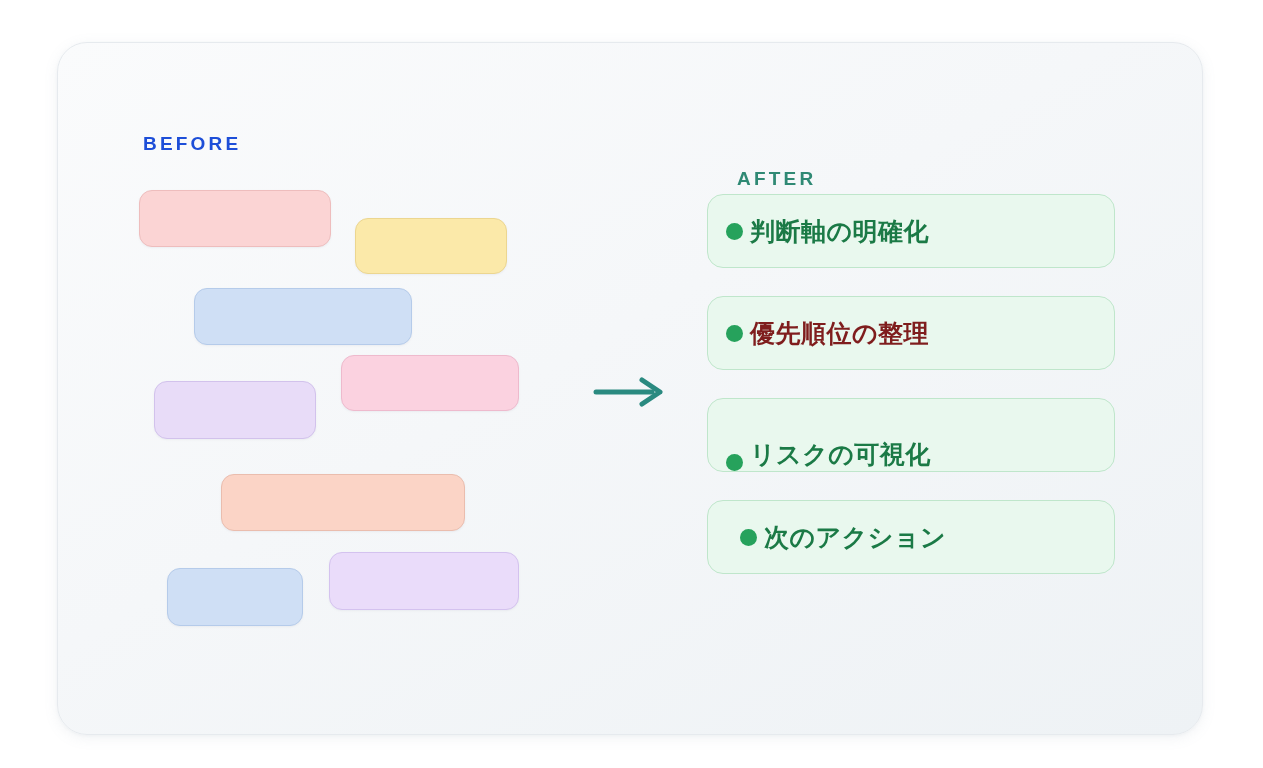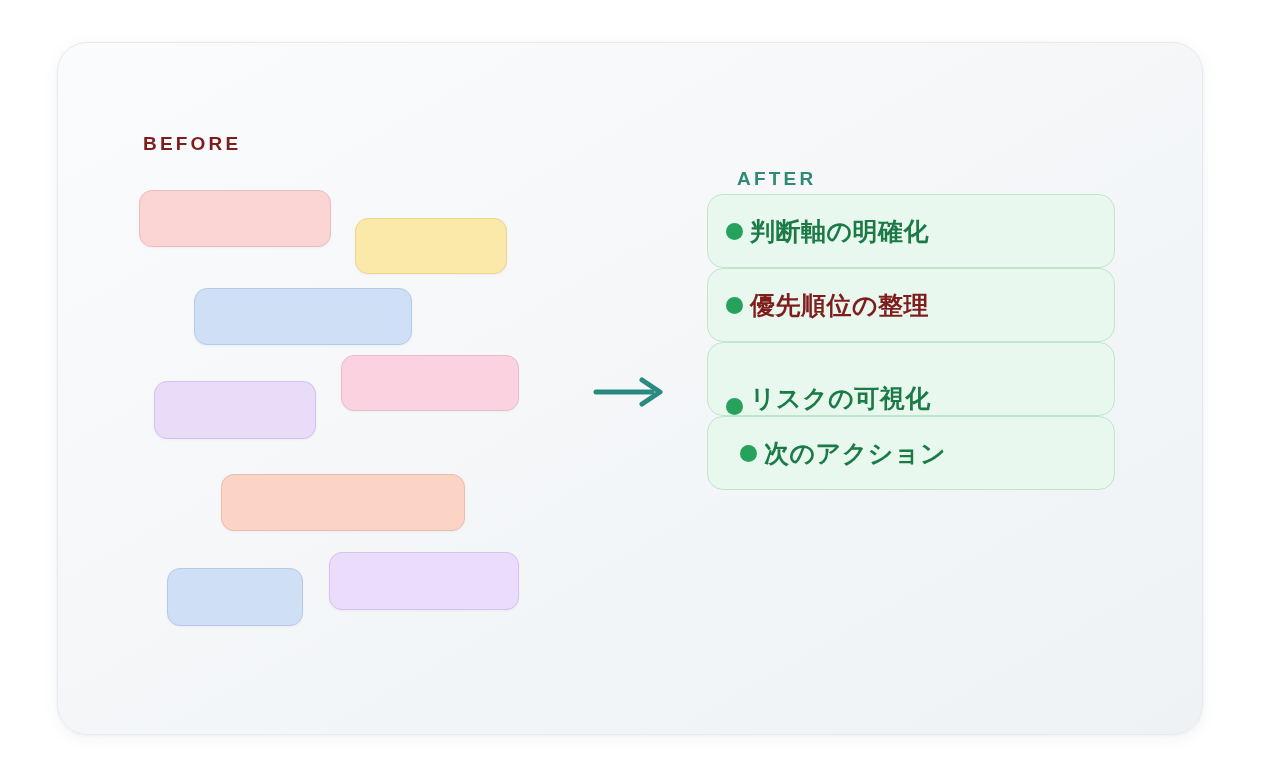--- a/index.html
+++ b/index.html
@@ -37,21 +37,21 @@
   
   .col-label {
     position: absolute;
     font-size: 19px;
     font-weight: bold;
     letter-spacing: 3.2px;
   }
   #before-label {
     left: 143px;
     top: 133px;
-    color: #7f1d1d;
+    color: #1d4ed8;
   }
   #after-label {
     left: 737px;
     top: 133px;
     color: #2f8974;
     margin-top: 35px;
   }
 
   
   #before-blocks {
@@ -82,20 +82,21 @@
   #after-list {
     position: absolute;
     left: 707px;
     top: 194px;
     width: 408px;
   }
   .after-card {
     position: relative;
     width: 408px;
     height: 74px;
+    margin-bottom: 28px;
     border-radius: 16px;
     background: #e9f8ee;
     border: 1.5px solid #bfe6cb;
     box-sizing: border-box;
     display: flex;
     align-items: center;
     padding-left: 18px;
   }
   .after-card:last-child { margin-bottom: 0; padding-left: 32px; }
 

